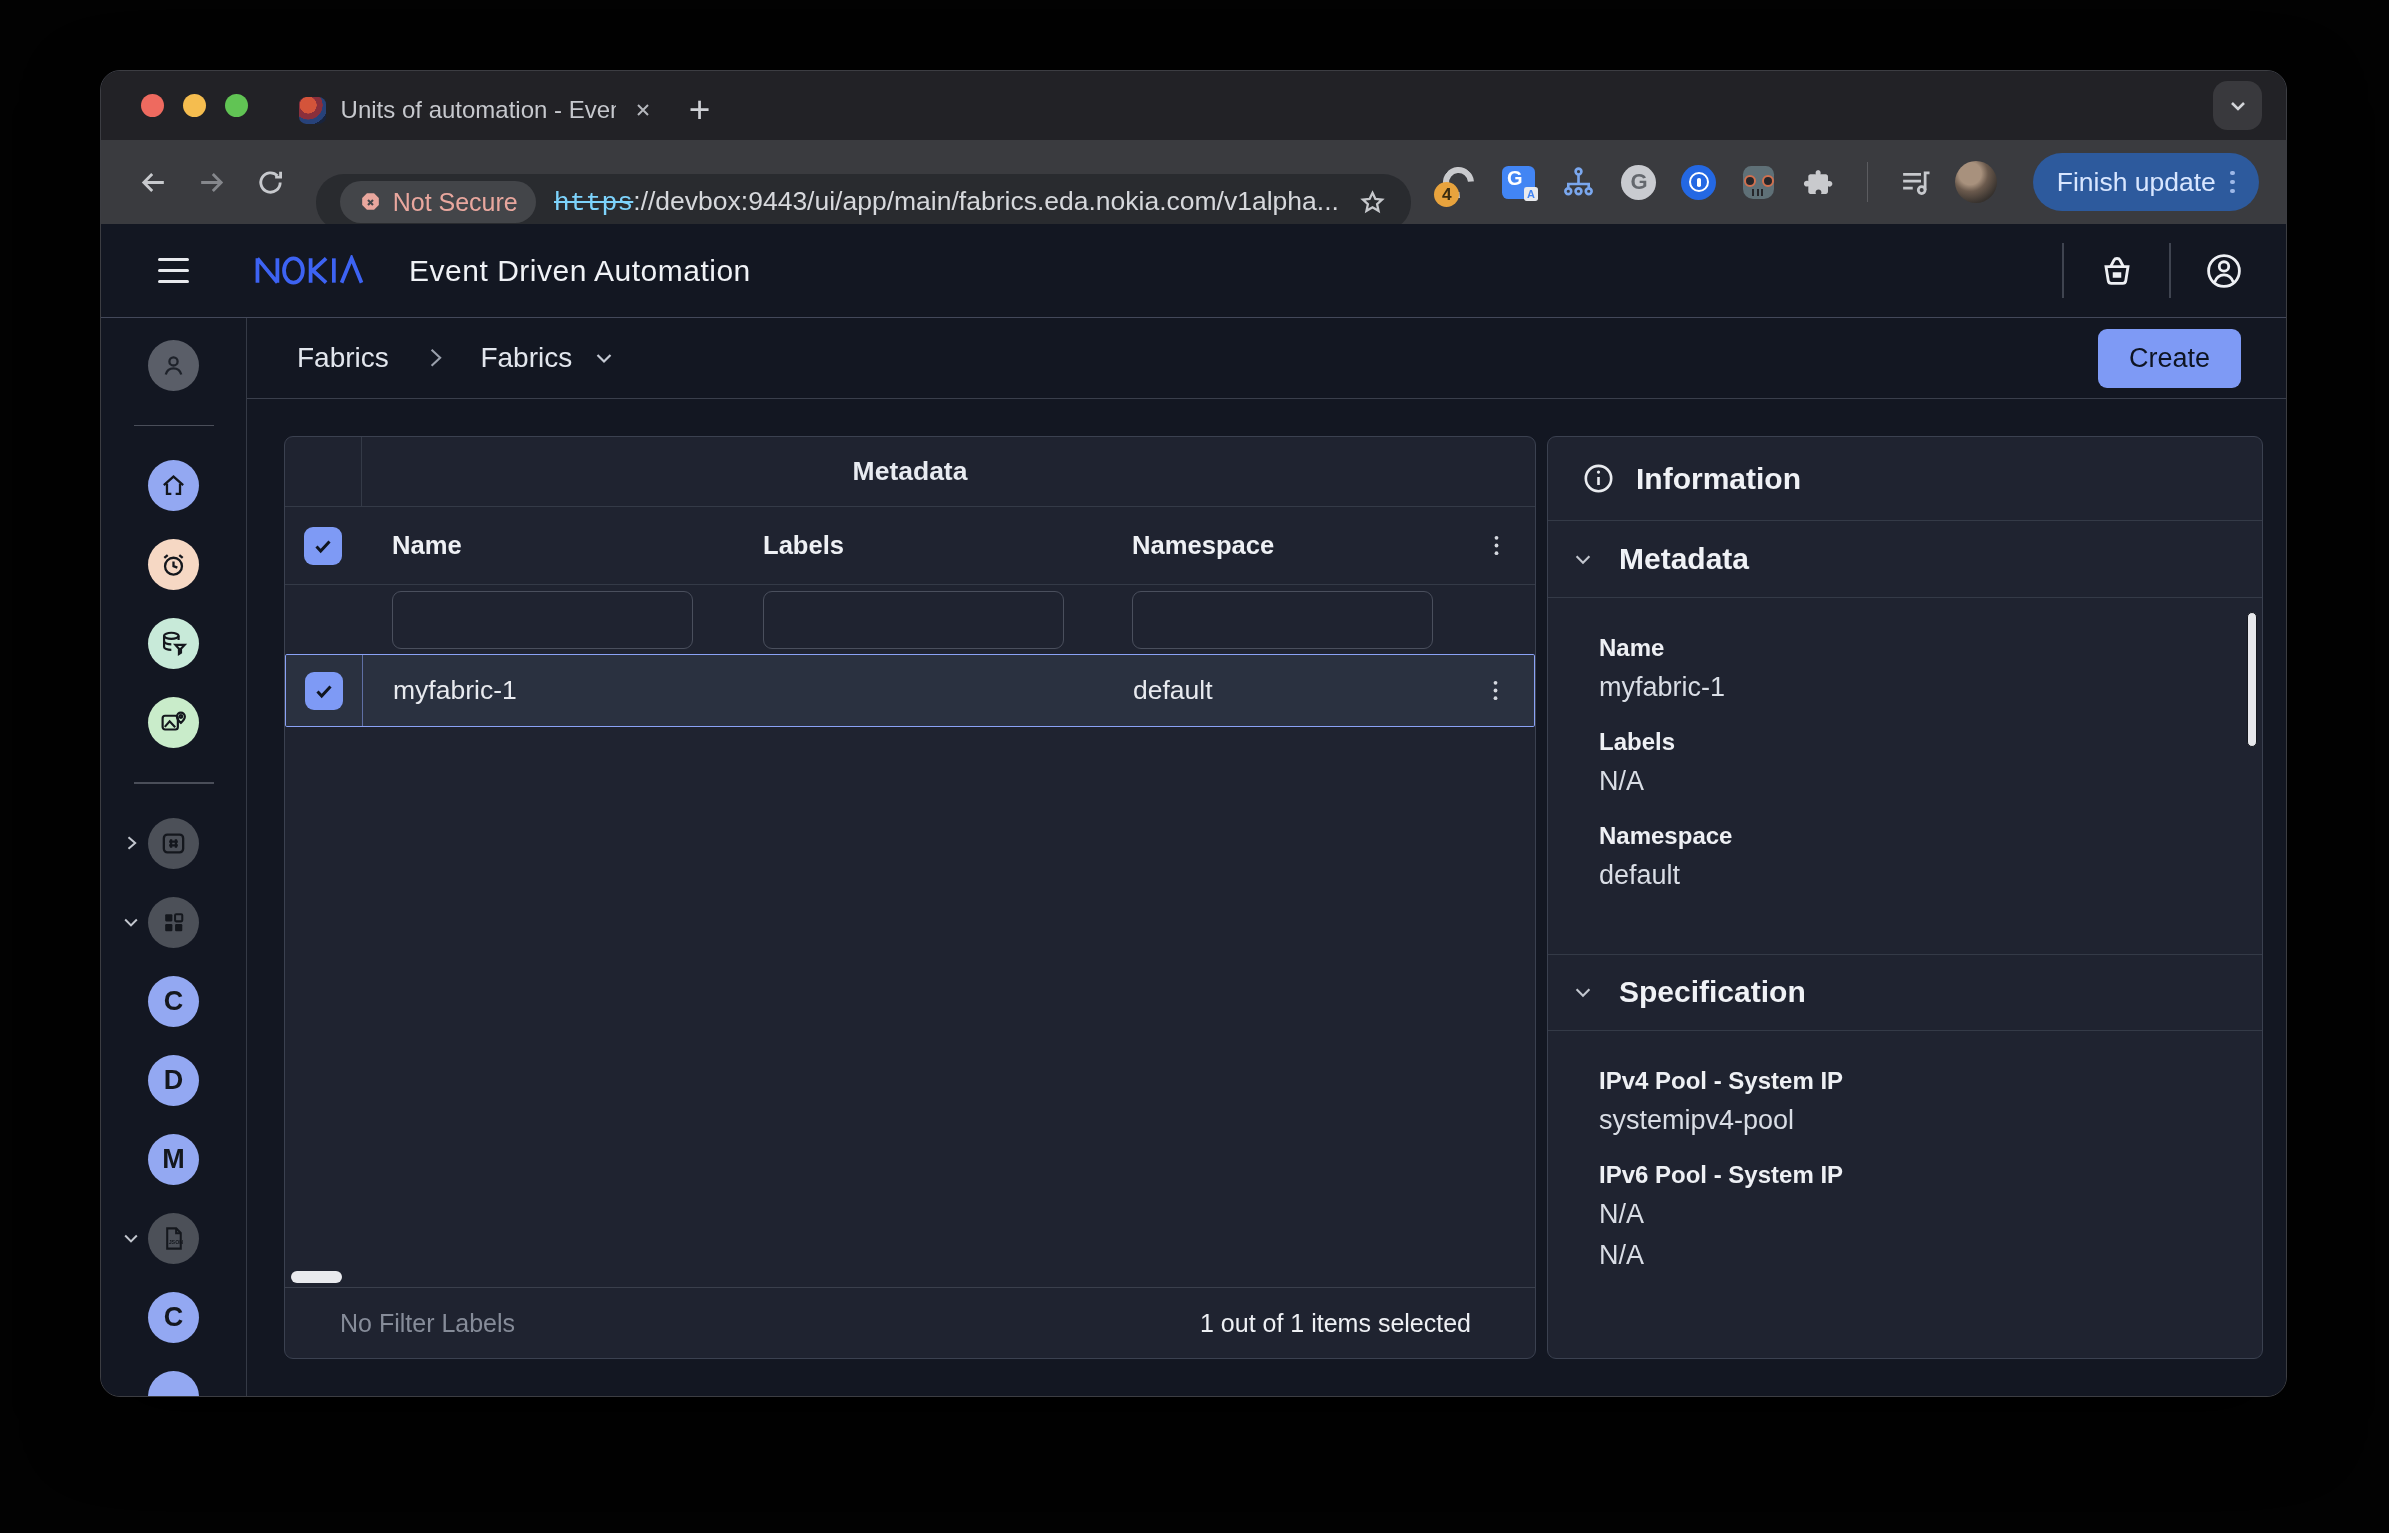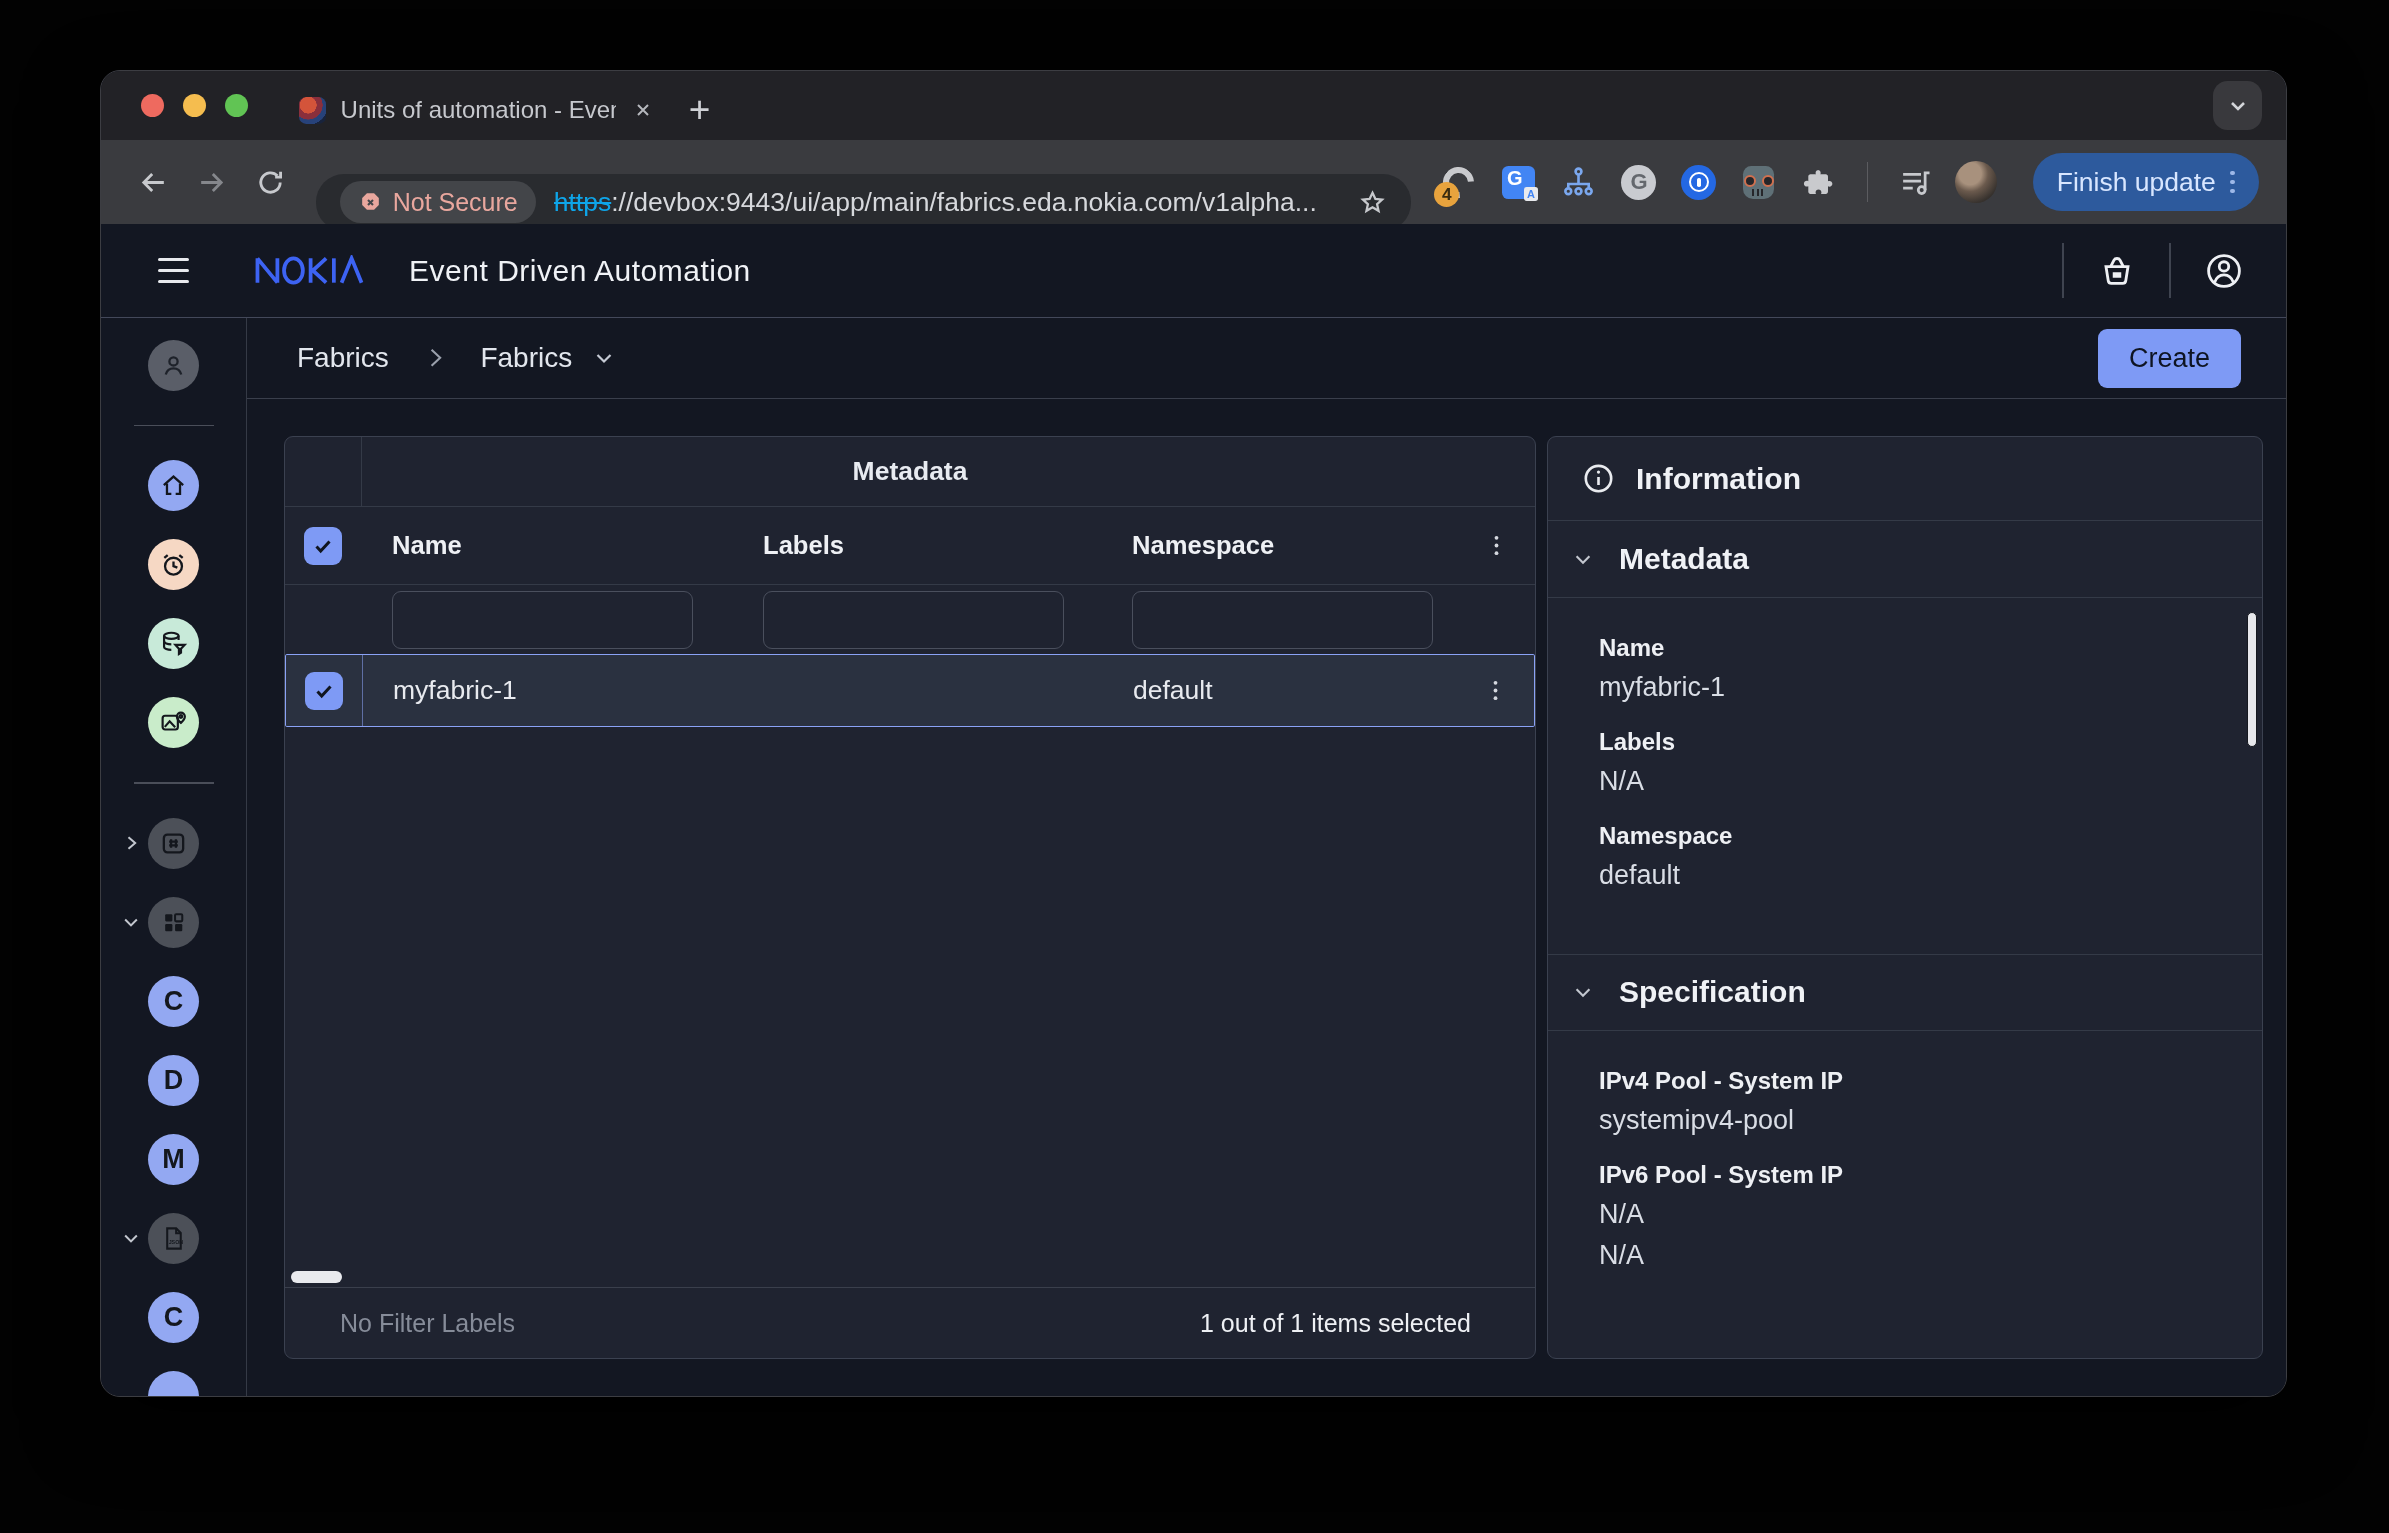--- a/index.html
+++ b/index.html
@@ -30,21 +30,21 @@
 
   
   .browserbar { height:84px; background:#3a3b3f; display:flex; align-items:center; padding:0 27px; gap:7.3px; }
   .navbtn { width:51px; height:51px; display:flex; align-items:center; justify-content:center; color:#c7c9cd; flex:none; }
   .navbtn.dim { color:#85878c; }
   .omnibox { margin-left:12.8px; width:1095px; height:57px; border-radius:28px; background:#292b2f;
              display:flex; align-items:center; padding:0 24px; gap:18px; flex:none;margin-top:40px; }
   .chip { height:42px; border-radius:21px; background:#434549; display:flex; align-items:center; gap:10px; padding:0 18px; flex:none; }
   .chip span { font-size:25px; color:#e9a79e; }
   .url { font-size:26.5px; color:#d6d8dc; white-space:nowrap; overflow:hidden; flex:1; }
-  .url .scheme { color:#0ea5e9; text-decoration:line-through; }
+  .url .scheme { color:#7dd3fc; text-decoration:line-through;font-family:Liberation Mono, monospace; }
   .star { margin-left:auto; color:#c6c8cc; flex:none; display:flex; }
   .extrow { display:flex; align-items:center; gap:18px; margin-left:20px; }
   .ebox { width:42px; height:42px; position:relative; display:flex; align-items:center; justify-content:center; flex:none; }
   .ringC { width:31px; height:31px; border-radius:50%; border:6.4px solid #c9cacd; border-right-color:transparent; transform:rotate(40deg); }
   .badge4 { position:absolute; left:-3.7px; bottom:-3.7px; width:25px; height:25px; border-radius:50%; background:#e8a33d;
             color:#3a2c10; font-size:17.3px; font-weight:bold; display:flex; align-items:center; justify-content:center; }
   .tricon { width:33px; height:33px; border-radius:6.4px; background:#4285f4; position:relative; }
   .tricon .g { position:absolute; left:4.6px; top:1.8px; color:#fff; font-size:20px; font-weight:bold; }
   .tricon .sub { position:absolute; right:-2.7px; bottom:-2.7px; width:14.6px; height:14.6px; background:#e8eaee; border-radius:2.7px;
                  color:#4285f4; font-size:11px; font-weight:bold; display:flex; align-items:center; justify-content:center; }

